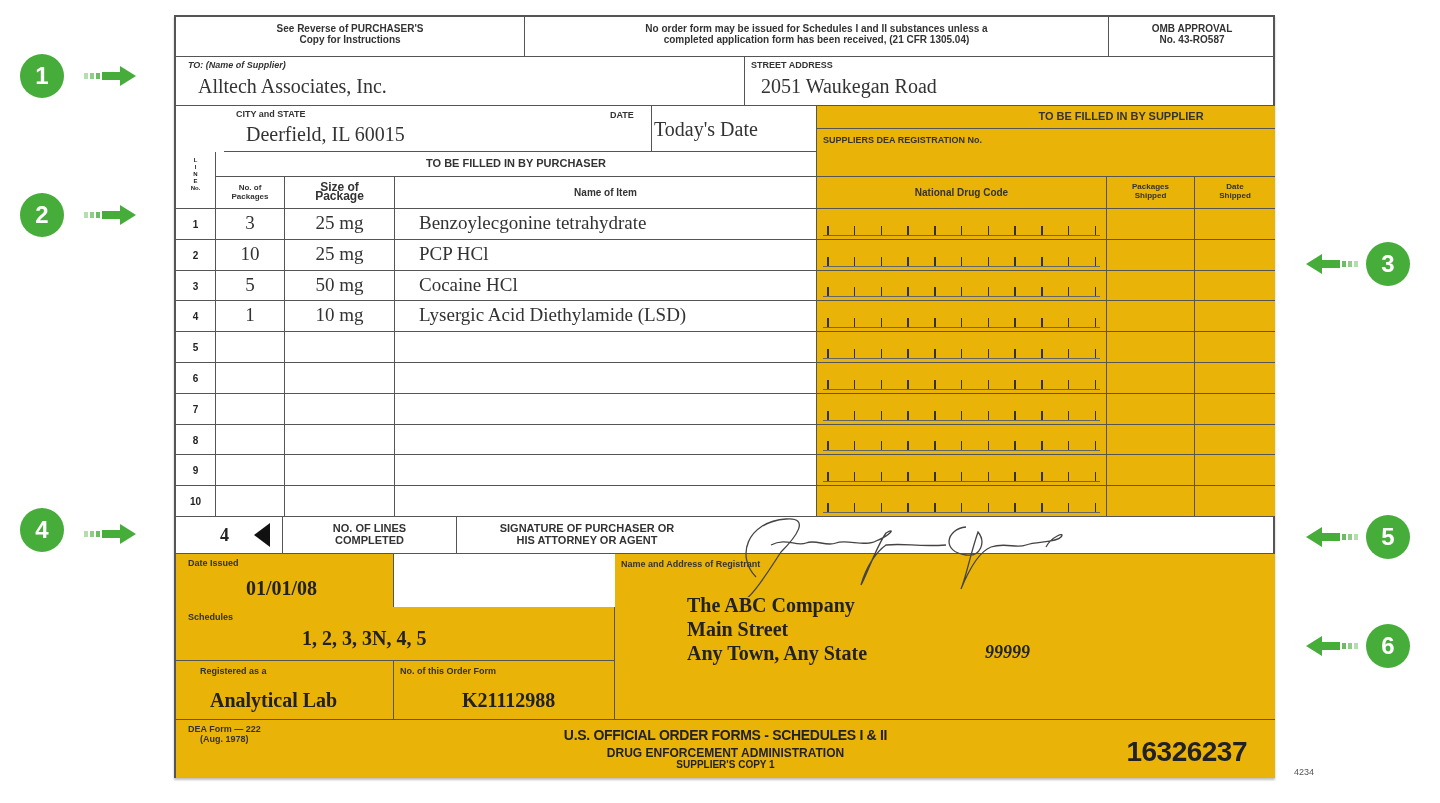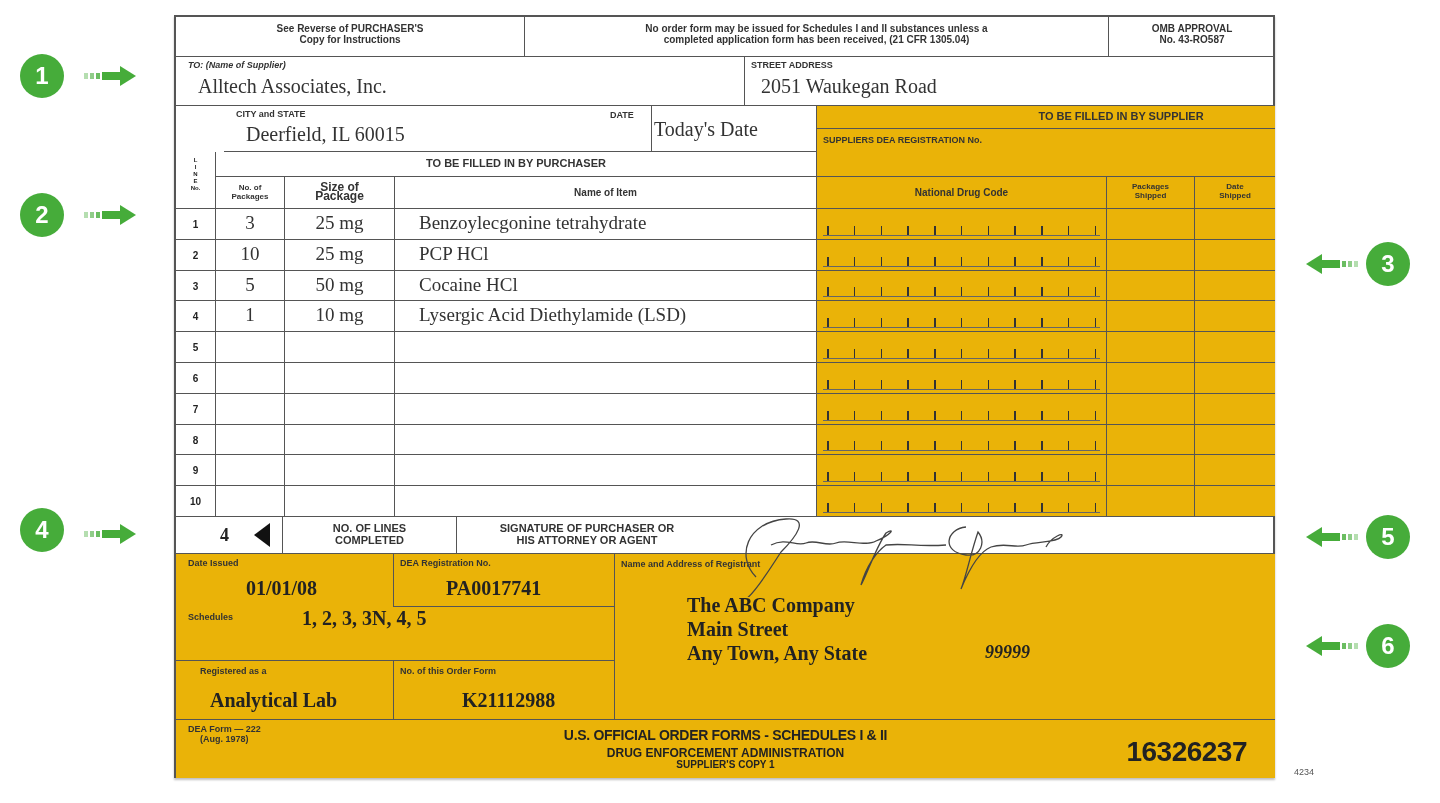--- a/index.html
+++ b/index.html
@@ -406,27 +406,23 @@
   </div>
   <div class="cell" style="left:281px;top:500px;width:818px;height:37px;border-right:none;">
     <div class="hdrtxt" style="position:absolute;left:0;width:260px;font-size:11px;line-height:12px;padding-top:5px;white-space:pre-line;">SIGNATURE OF PURCHASER OR
 HIS ATTORNEY OR AGENT</div>
   </div>
 
   <div class="cell green" style="left:0;top:537px;width:218px;height:60px;">
     <div class="lbl" style="left:12px;top:4px;">Date Issued</div>
     <div class="bval" style="left:70px;top:23px;">01/01/08</div>
   </div>
-  <div class="cell green" style="left:218px;top:537px;width:221px;height:53px;">
-    <div class="lbl" style="left:6px;top:4px;">DEA Registration No.</div>
-    <div class="bval" style="left:52px;top:23px;">PA0017741</div>
-  </div>
   <div class="cell green" style="left:0;top:590px;width:439px;height:54px;">
     <div class="lbl" style="left:12px;top:5px;">Schedules</div>
-    <div class="bval" style="left:126px;top:0;">1, 2, 3, 3N, 4, 5</div>
+    <div class="bval" style="left:126px;top:20px;">1, 2, 3, 3N, 4, 5</div>
   </div>
   <div class="cell green" style="left:0;top:644px;width:218px;height:59px;">
     <div class="lbl" style="left:12px;top:5px;padding-left:12px;">Registered as a</div>
     <div class="bval" style="left:34px;top:28px;">Analytical Lab</div>
   </div>
   <div class="cell green" style="left:218px;top:644px;width:221px;height:59px;">
     <div class="lbl" style="left:6px;top:5px;">No. of this Order Form</div>
     <div class="bval" style="left:68px;top:28px;">K21112988</div>
   </div>
   <div class="cell green" style="left:439px;top:537px;width:660px;height:166px;border-right:none;">

